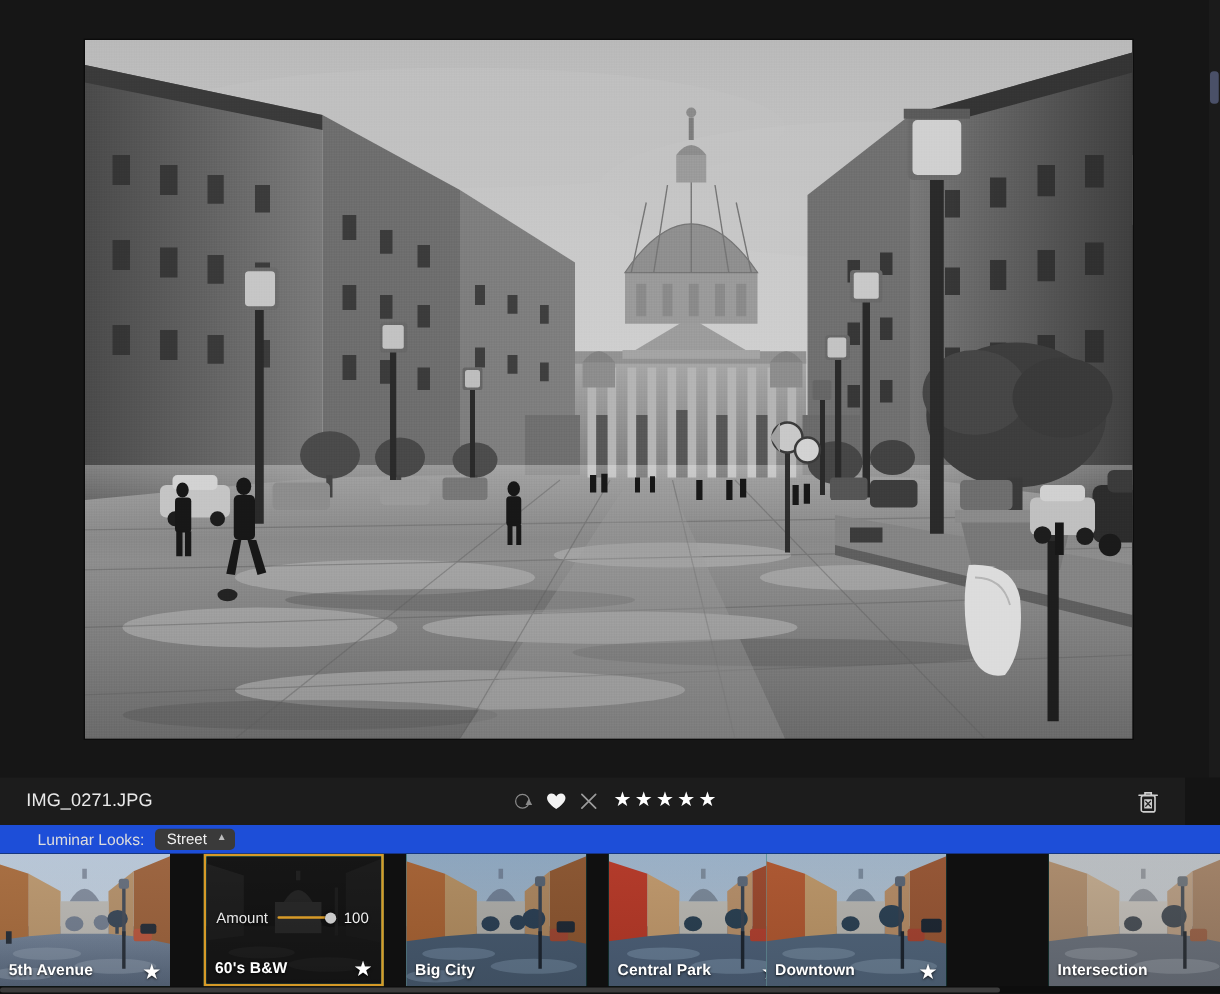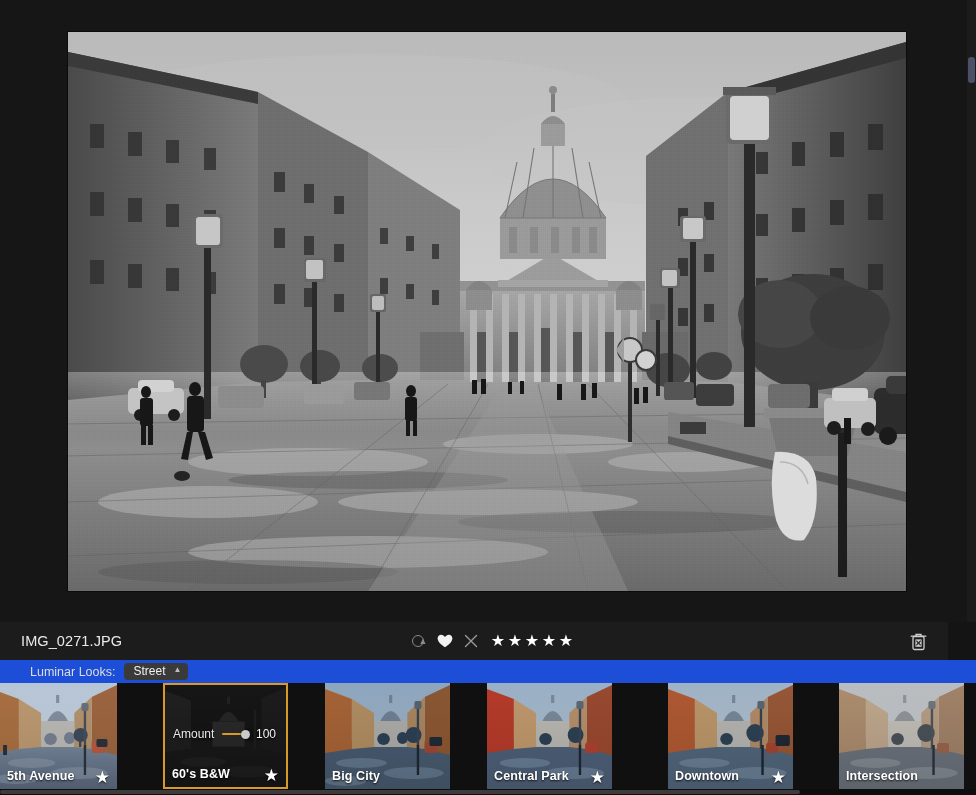--- a/index.html
+++ b/index.html
@@ -205,21 +205,21 @@
     top: 683px;
     width: 976px;
     height: 112px;
     background: #101010;
     overflow: hidden;
   }
 
   .preset {
     position: absolute;
     top: 0;
-    width: 125px;
+    width: 144px;
     height: 106px;
     overflow: hidden;
     background: #0f766e;
   }
 
   .preset .thumb {
     position: absolute;
     inset: 0;
   }
   .preset .thumb svg { display: block; width: 100%; height: 100%; }
@@ -856,21 +856,21 @@
           </g>
           <rect x="116" y="62" width="3" height="30" fill="#1e242b"></rect>
           <rect x="124" y="60" width="16" height="10" rx="2" fill="#c0412a"></rect>
         </svg>
       </div>
       <div class="tone" style="background:linear-gradient(to bottom, rgba(40,70,110,.12), rgba(12,22,38,.20));"></div>
       <div class="preset-caption">Central Park</div>
       <div class="preset-star">★</div>
     </div>
 
-    <div class="preset" style="left:668px;">
+    <div class="preset" style="left:613px;">
       <div class="thumb">
         <svg viewBox="0 0 158 106" preserveAspectRatio="none">
           <defs>
             <linearGradient id="t4sky" x1="0" y1="0" x2="0" y2="1">
               <stop offset="0%" stop-color="#b0c2d2"></stop>
                 <stop offset="100%" stop-color="#d2dce5"></stop>
             </linearGradient>
           </defs>
           <rect width="158" height="106" fill="url(#t4sky)"></rect>
           <rect y="58" width="158" height="48" fill="#576a7e"></rect>

